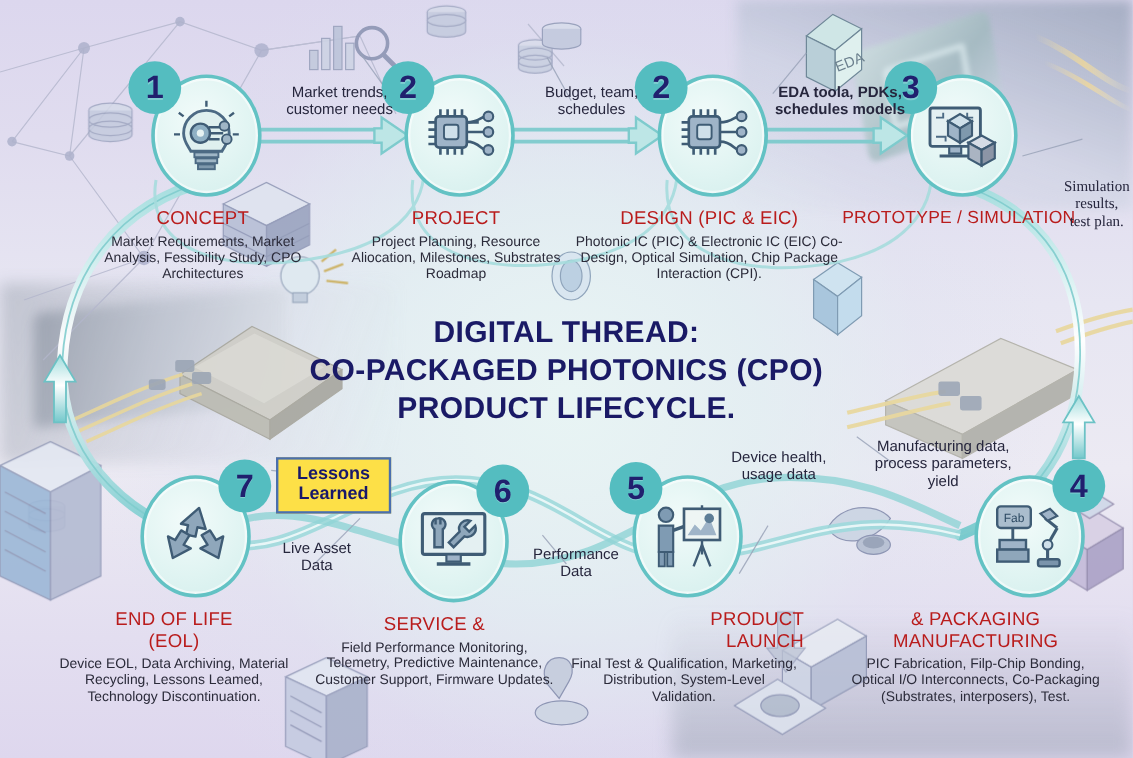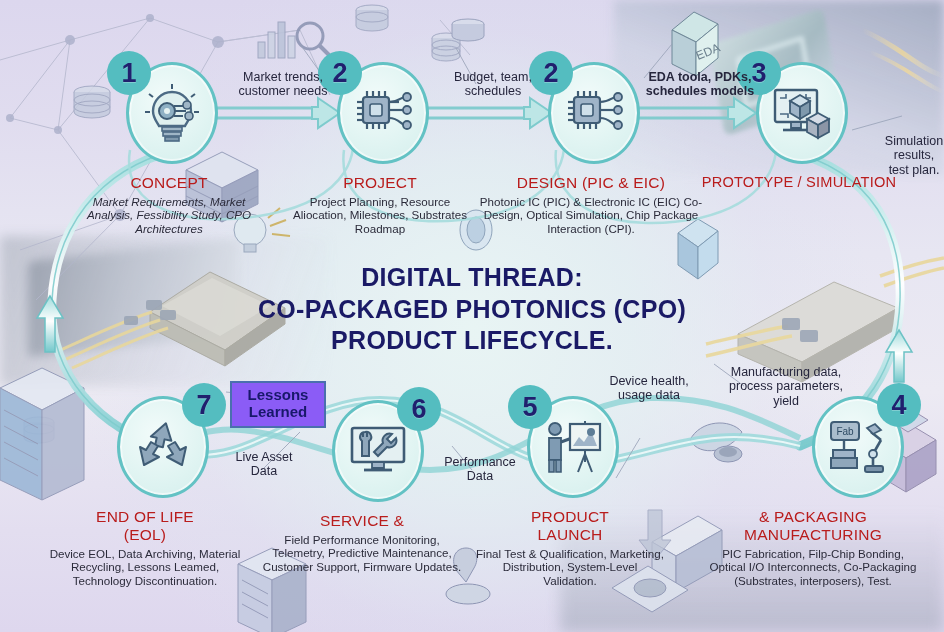--- a/index.html
+++ b/index.html
@@ -57,21 +57,21 @@
 
   
   .callout{position:absolute;color:#26263d;text-align:center;line-height:1.15;font-size:12.5px;}
 
   
   .center-title{position:absolute;left:0;right:0;top:262px;text-align:center;
     color:#1a1a66;font-weight:bold;font-size:25px;line-height:1.26;letter-spacing:.3px;}
 
   
   .lessons{position:absolute;left:230px;top:381px;width:86px;
-    border:2px solid #4a6fae;background:#8b5cf6;
+    border:2px solid #4a6fae;background:#fde047;
     color:#18186a;font-weight:bold;font-size:15px;line-height:1.12;
     text-align:center;padding:4px 3px 5px;}
 
   .ic{display:block;}
 </style>
 </head>
 <body>
 
 <div id="stage">
 
@@ -388,21 +388,21 @@
         <g stroke="#3f5c75" stroke-width="2">
           <path d="M29 2 v5"></path>
             <path d="M6 12 l4 3"></path>
             <path d="M52 12 l-4 3"></path>
           <path d="M2 30 h5"></path>
             <path d="M51 30 h5"></path>
         </g>
       </svg>
     </div>
     <div class="stitle" style="width:200px;margin-left:-57px;margin-top:10px;font-size:15.5px;">CONCEPT</div>
-    <div class="sdesc" style="width:196px;margin-left:-55px;margin-top:3px;font-size:11.6px;font-style:italic;">Market Requirements, Market Analysis, Fessibility Study, CPO Architectures</div>
+    <div class="sdesc" style="width:196px;margin-left:-55px;margin-top:3px;font-size:11.6px;">Market Requirements, Market Analysis, Fessibility Study, CPO Architectures</div>
   </div>
 
   <div class="node" style="left:337px;top:62px;">
     <div class="bubble">
       <div class="badge left">2</div>
       <svg width="60" height="56" viewBox="0 0 60 56" class="ic">
         <rect x="10" y="12" width="26" height="26" rx="3" fill="#9fb4c8" stroke="#3f5c75" stroke-width="2.2"></rect>
         <rect x="17" y="19" width="12" height="12" rx="2" fill="#cfe0ea" stroke="#3f5c75" stroke-width="1.6"></rect>
         <g stroke="#3f5c75" stroke-width="2.2">
           <path d="M14 12 V6"></path>
@@ -529,21 +529,21 @@
         <path d="M7 42 h5 v12 h-5 z M14 42 h5 v12 h-5 z" fill="#7f9bb3" stroke="#3f5c75" stroke-width="1.6"></path>
         <path d="M19 24 L30 20" stroke="#3f5c75" stroke-width="3" fill="none"></path>
         <rect x="28" y="6" width="30" height="26" fill="#eef5f4" stroke="#3f5c75" stroke-width="2.2"></rect>
         <path d="M31 28 l6 -9 l5 5 l7 -11 l6 15 z" fill="#9fb4c8"></path>
         <circle cx="49" cy="14" r="4" fill="#5d7d96"></circle>
         <path d="M43 32 v12" stroke="#3f5c75" stroke-width="2"></path>
         <path d="M36 54 L43 36 L50 54" stroke="#3f5c75" stroke-width="2" fill="none"></path>
         <path d="M43 3 v4" stroke="#3f5c75" stroke-width="2"></path>
       </svg>
     </div>
-    <div class="stitle" style="width:200px;margin-left:-57px;margin-top:10px;font-size:15.5px;line-height:1.16;">
+    <div class="stitle" style="width:200px;margin-left:-57px;margin-top:10px;font-size:15.5px;line-height:1.16;text-align:right;">
       <div>PRODUCT</div>
       <div>LAUNCH</div>
     </div>
     <div class="sdesc" style="width:190px;margin-left:-52px;margin-top:3px;font-size:11.6px;">Final Test &amp; Qualification, Marketing, Distribution, System-Level Validation.</div>
   </div>
 
   <div class="node" style="left:332px;top:400px;">
     <div class="bubble">
       <div class="badge right">6</div>
       <svg width="60" height="58" viewBox="0 0 60 58" class="ic">
@@ -586,21 +586,21 @@
   <div class="callout" style="left:434px;top:70px;width:118px;">
     <div>Budget, team,</div>
     <div>schedules</div>
   </div>
 
   <div class="callout" style="left:638px;top:70px;width:124px;font-weight:bold;">
     <div>EDA toola, PDKs,</div>
     <div>schedules models</div>
   </div>
 
-  <div class="callout" style="left:884px;top:134px;width:60px;">
+  <div class="callout" style="left:884px;top:148px;width:60px;font-family:Liberation Serif, serif;">
     <div>Simulation</div>
     <div>results,</div>
     <div>test plan.</div>
   </div>
 
   <div class="callout" style="left:716px;top:365px;width:140px;">
     <div>Manufacturing data,</div>
     <div>process parameters,</div>
     <div>yield</div>
   </div>

